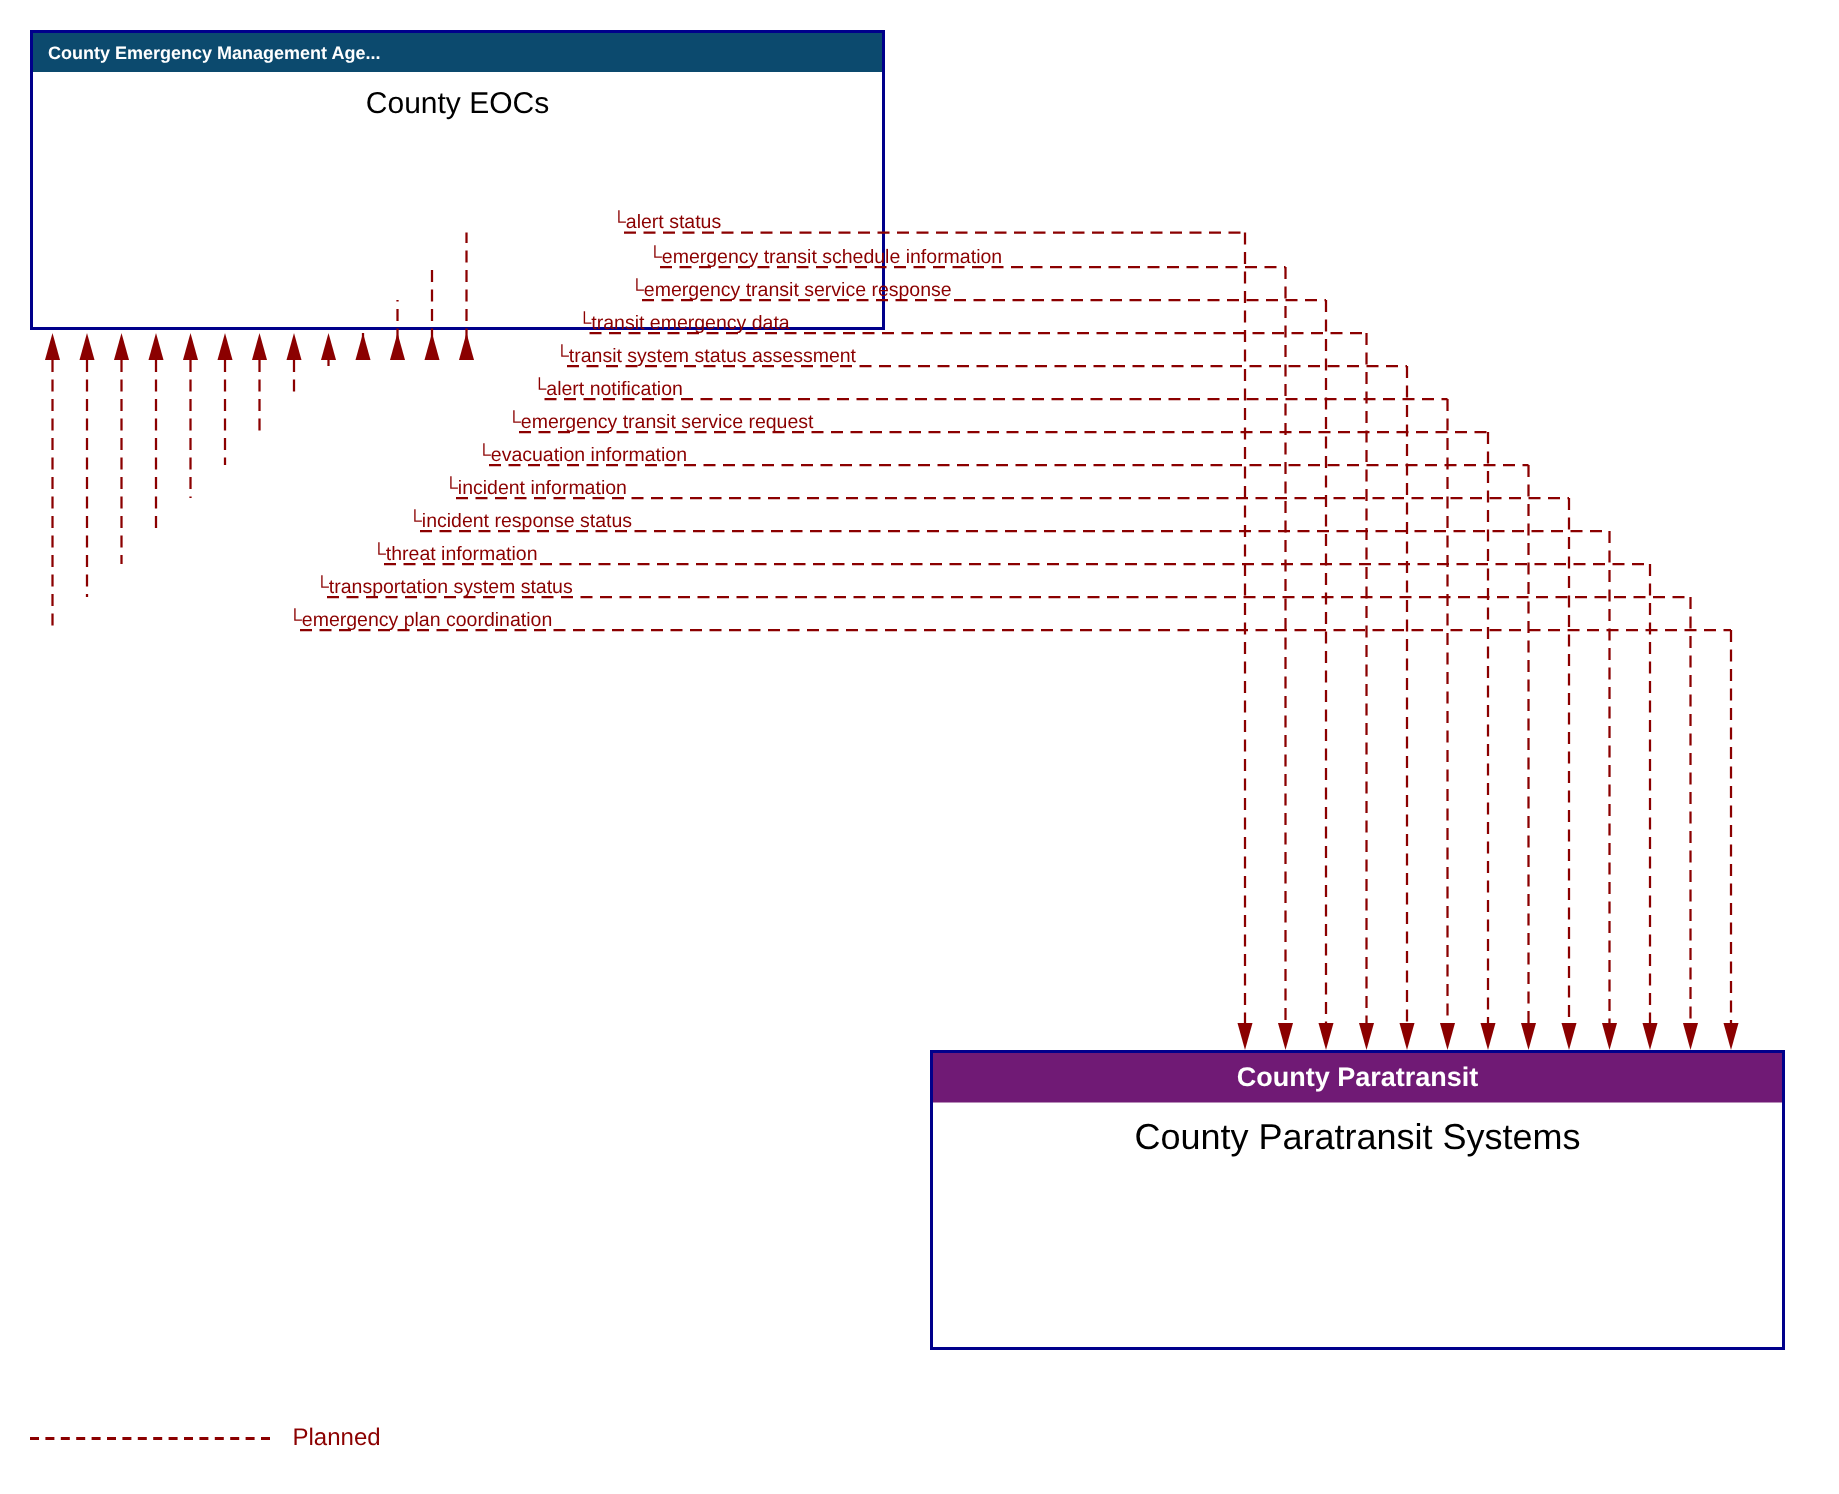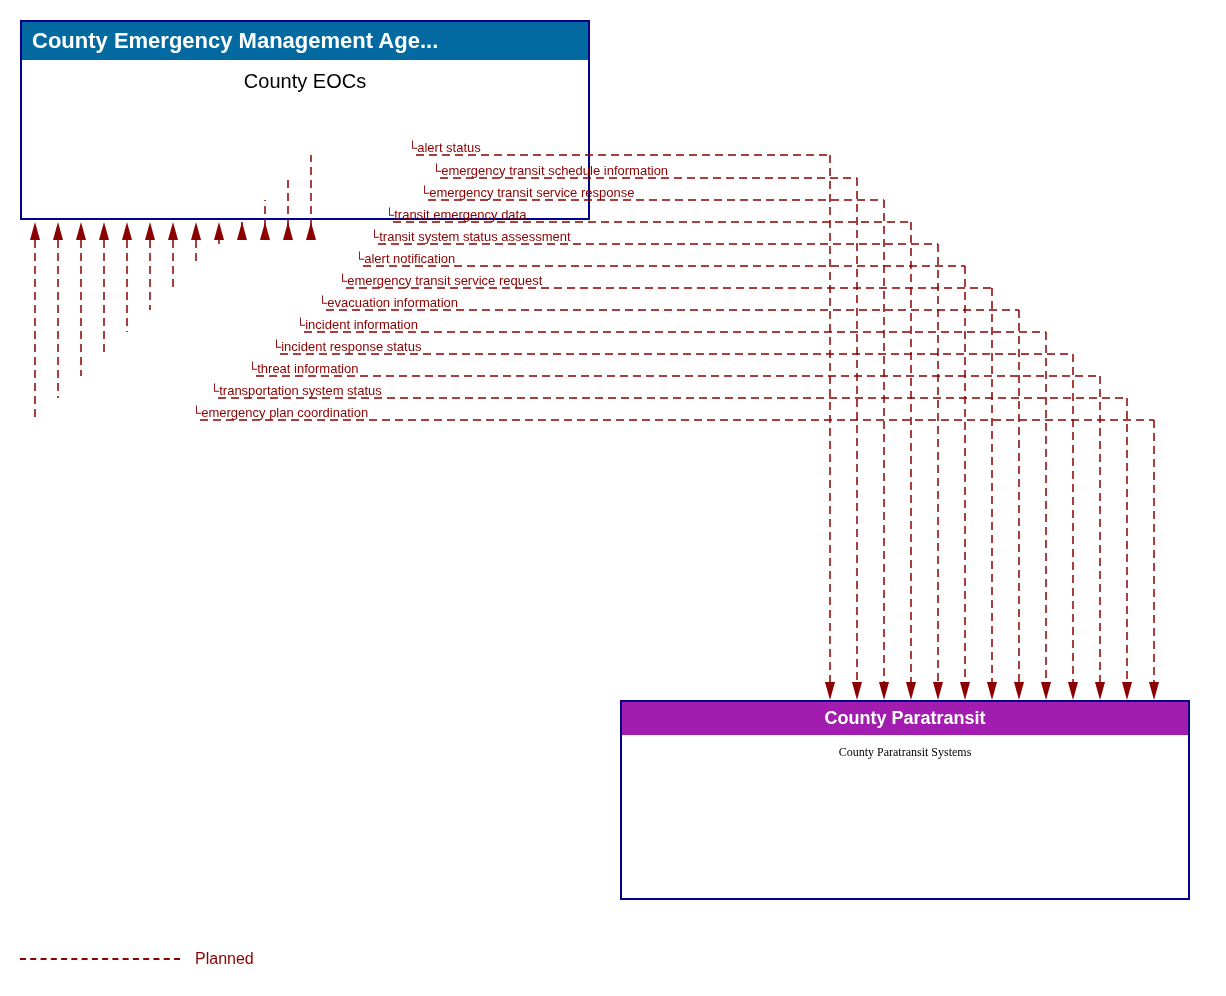--- a/index.html
+++ b/index.html
@@ -22,23 +22,23 @@
     
     .left-box {
       position: absolute;
       top: 20px;
       left: 20px;
       width: 570px;
       height: 200px;
       border: 2px solid #00008B;
     }
     .left-box-header {
-      background: #0369a1;
+      background: #0c4a6e;
       color: #fff;
-      font-size: 22px;
+      font-size: 12px;
       font-weight: bold;
       padding: 6px 10px;
       white-space: nowrap;
       overflow: hidden;
       text-overflow: ellipsis;
     }
     .left-box-subtitle {
       text-align: center;
       font-size: 20px;
       padding: 10px;
@@ -48,33 +48,32 @@
     
     .right-box {
       position: absolute;
       top: 700px;
       left: 620px;
       width: 570px;
       height: 200px;
       border: 2px solid #00008B;
     }
     .right-box-header {
-      background: #a21caf;
+      background: #701a75;
       color: #fff;
       font-size: 18px;
       font-weight: bold;
       padding: 6px 10px;
       text-align: center;
     }
     .right-box-subtitle {
       text-align: center;
-      font-size: 12px;
+      font-size: 24px;
       padding: 10px;
       color: #000;
-      font-family: Liberation Serif, serif;
     }
 
     
     .diagram-svg {
       position: absolute;
       top: 0; left: 0;
       width: 1226px;
       height: 996px;
     }
 

